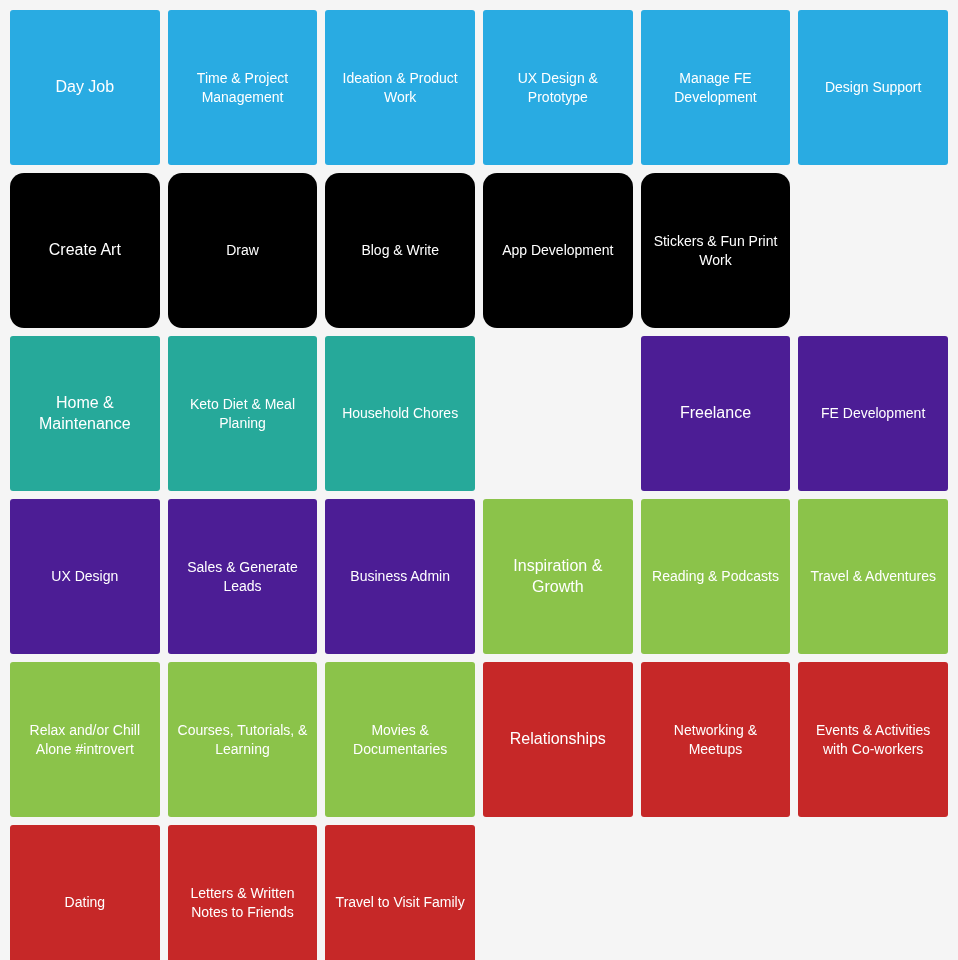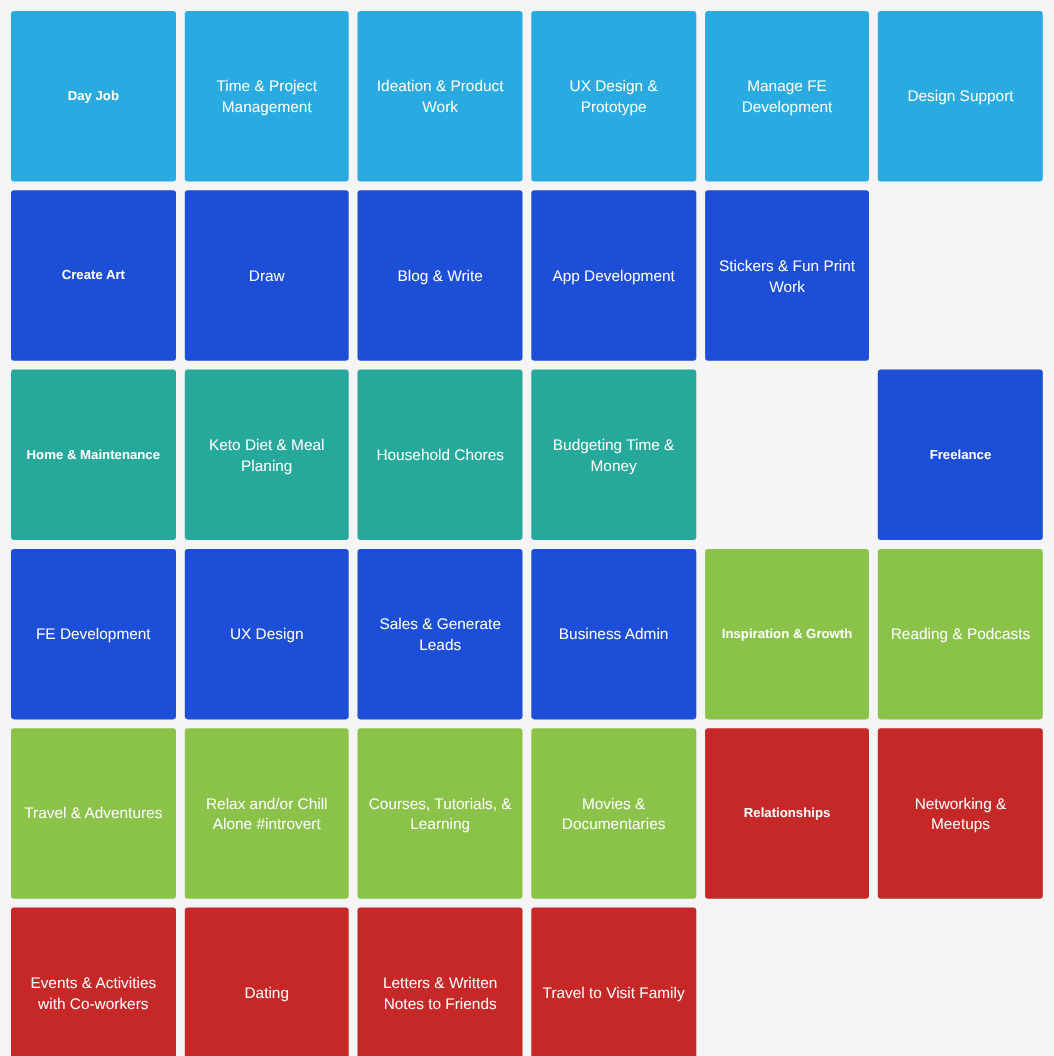--- a/index.html
+++ b/index.html
@@ -20,33 +20,33 @@
       align-items: center;
       justify-content: center;
       text-align: center;
       padding: 12px 8px;
       min-height: 155px;
       border-radius: 3px;
       cursor: pointer;
       color: white;
     }
     .cell-text {
-      font-size: 12px;
-      font-weight: bold;
+      font-size: 16px;
+      font-weight: normal;
       line-height: 1.3;
     }
     .cell-text.small {
       font-size: 14px;
       font-weight: normal;
     }
     
     .blue { background-color: #29abe2; }
-    .orange { background-color: #1d4ed8; }
+    .orange { background-color: #000000; border-radius: 14px; }
     .teal { background-color: #26a99a; }
-    .pink { background-color: #1d4ed8; }
+    .pink { background-color: #4c1d95; }
     .green { background-color: #8bc34a; }
     .red { background-color: #c62828; }
     
     .empty {
       background: transparent;
       cursor: default;
     }
   </style>
 </head>
 <body>
@@ -87,23 +87,20 @@
     </div>
     <div class="cell empty"></div>
     <div class="cell teal">
       <span class="cell-text">Home &amp; Maintenance</span>
     </div>
     <div class="cell teal">
       <span class="cell-text small">Keto Diet &amp; Meal Planing</span>
     </div>
     <div class="cell teal">
       <span class="cell-text small">Household Chores</span>
-    </div>
-    <div class="cell teal">
-      <span class="cell-text small">Budgeting Time &amp; Money</span>
     </div>
     <div class="cell empty"></div>
     <div class="cell pink">
       <span class="cell-text">Freelance</span>
     </div>
     <div class="cell pink">
       <span class="cell-text small">FE Development</span>
     </div>
     <div class="cell pink">
       <span class="cell-text small">UX Design</span>

